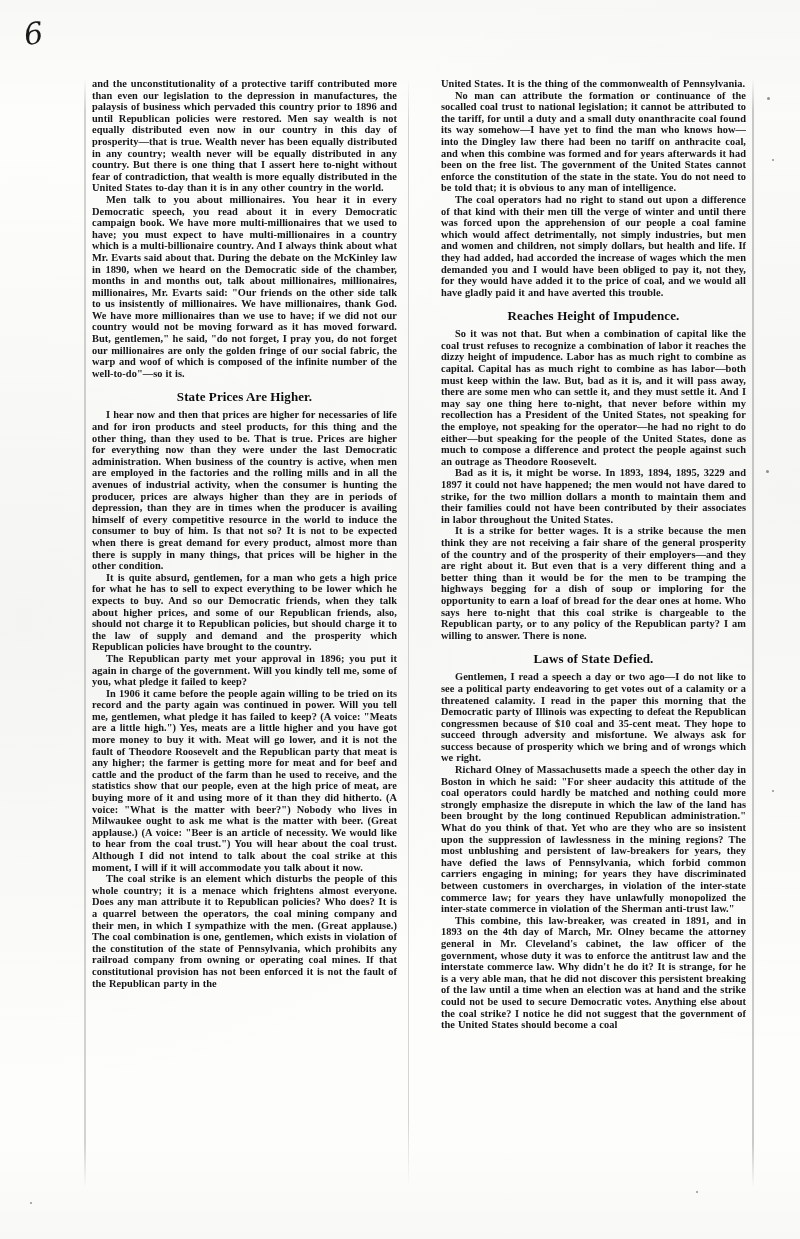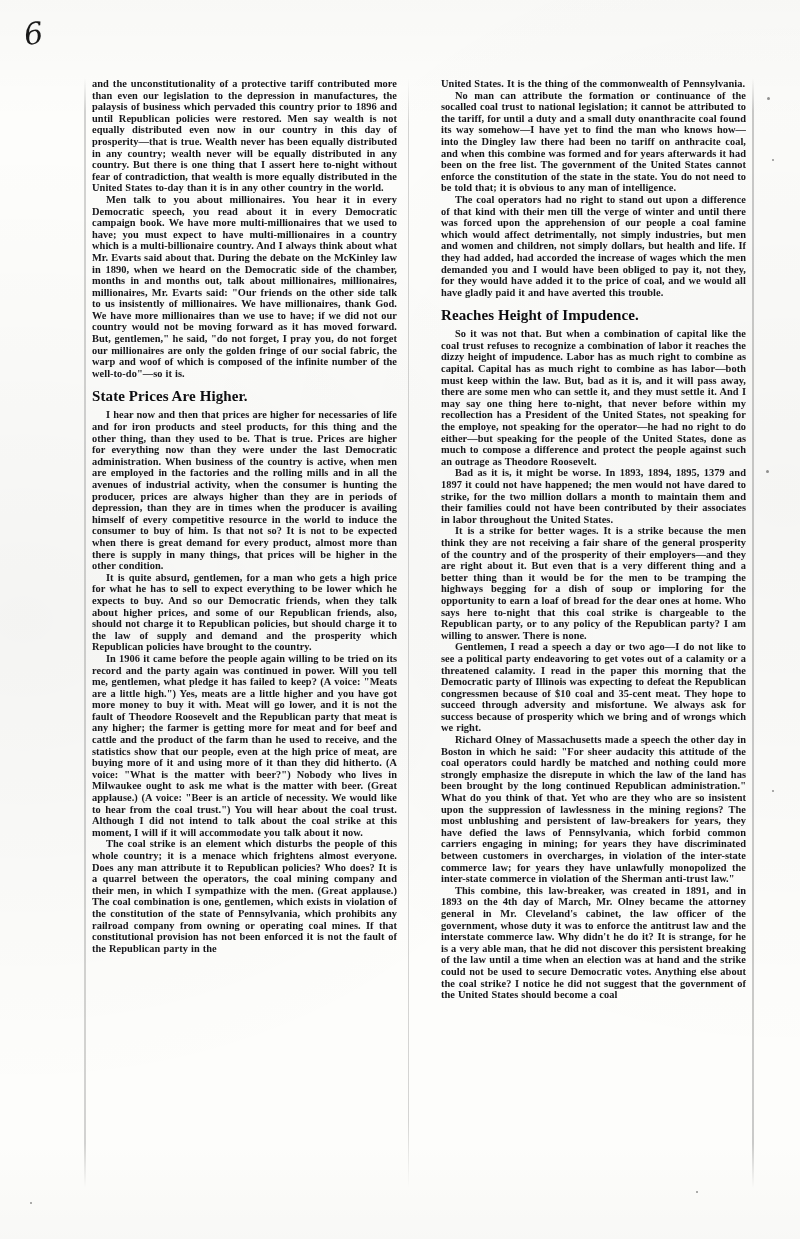--- a/index.html
+++ b/index.html
@@ -119,23 +119,23 @@
     font-weight: 700;
     letter-spacing: 0.05px;
     word-spacing: 0.4px;
     -webkit-font-smoothing: none;
   }
   p.body.cont { text-indent: 0; }
 
   
   h2.subhead {
     margin: 9px 0 4px 0;
-    font-size: 15px;
+    font-size: 13px;
     line-height: 17px;
-    text-align: left;
+    text-align: center;
     font-weight: 700;
     color: #0d0d10;
     letter-spacing: 0.1px;
   }
 
   
   .speck {
     position: absolute;
     background: #3a3a3a;
     border-radius: 50%;
@@ -160,30 +160,32 @@
   <div class="speck" style="left:696px; top:1191px; width:2px; height:2px;"></div>
 
   <div id="clipping">
 
     <div class="column col-left">
         <p class="body cont">and the unconstitutionality of a protective tariff contributed more than even our legislation to the depression in manufactures, the palaysis of business which pervaded this country prior to 1896 and until Republican policies were restored. Men say wealth is not equally distributed even now in our country in this day of prosperity—that is true. Wealth never has been equally distributed in any country; wealth never will be equally distributed in any country. But there is one thing that I assert here to-night without fear of contradiction, that wealth is more equally distributed in the United States to-day than it is in any other country in the world.</p>
         <p class="body">Men talk to you about millionaires. You hear it in every Democratic speech, you read about it in every Democratic campaign book. We have more multi-millionaires that we used to have; you must expect to have multi-millionaires in a country which is a multi-billionaire country. And I always think about what Mr. Evarts said about that. During the debate on the McKinley law in 1890, when we heard on the Democratic side of the chamber, months in and months out, talk about millionaires, millionaires, millionaires, Mr. Evarts said: "Our friends on the other side talk to us insistently of millionaires. We have millionaires, thank God. We have more millionaires than we use to have; if we did not our country would not be moving forward as it has moved forward. But, gentlemen," he said, "do not forget, I pray you, do not forget our millionaires are only the golden fringe of our social fabric, the warp and woof of which is composed of the infinite number of the well-to-do"—so it is.</p>
         <h2 class="subhead">State Prices Are Higher.</h2>
         <p class="body">I hear now and then that prices are higher for necessaries of life and for iron products and steel products, for this thing and the other thing, than they used to be. That is true. Prices are higher for everything now than they were under the last Democratic administration. When business of the country is active, when men are employed in the factories and the rolling mills and in all the avenues of industrial activity, when the consumer is hunting the producer, prices are always higher than they are in periods of depression, than they are in times when the producer is availing himself of every competitive resource in the world to induce the consumer to buy of him. Is that not so? It is not to be expected when there is great demand for every product, almost more than there is supply in many things, that prices will be higher in the other condition.</p>
         <p class="body">It is quite absurd, gentlemen, for a man who gets a high price for what he has to sell to expect everything to be lower which he expects to buy. And so our Democratic friends, when they talk about higher prices, and some of our Republican friends, also, should not charge it to Republican policies, but should charge it to the law of supply and demand and the prosperity which Republican policies have brought to the country.</p>
+        <p class="body">The Republican party met your approval in 1896; you put it again in charge of the government. Will you kindly tell me, some of you, what pledge it failed to keep?</p>
         <p class="body">In 1906 it came before the people again willing to be tried on its record and the party again was continued in power. Will you tell me, gentlemen, what pledge it has failed to keep? (A voice: "Meats are a little high.") Yes, meats are a little higher and you have got more money to buy it with. Meat will go lower, and it is not the fault of Theodore Roosevelt and the Republican party that meat is any higher; the farmer is getting more for meat and for beef and cattle and the product of the farm than he used to receive, and the statistics show that our people, even at the high price of meat, are buying more of it and using more of it than they did hitherto. (A voice: "What is the matter with beer?") Nobody who lives in Milwaukee ought to ask me what is the matter with beer. (Great applause.) (A voice: "Beer is an article of necessity. We would like to hear from the coal trust.") You will hear about the coal trust. Although I did not intend to talk about the coal strike at this moment, I will if it will accommodate you talk about it now.</p>
         <p class="body">The coal strike is an element which disturbs the people of this whole country; it is a menace which frightens almost everyone. Does any man attribute it to Republican policies? Who does? It is a quarrel between the operators, the coal mining company and their men, in which I sympathize with the men. (Great applause.) The coal combination is one, gentlemen, which exists in violation of the constitution of the state of Pennsylvania, which prohibits any railroad company from owning or operating coal mines. If that constitutional provision has not been enforced it is not the fault of the Republican party in the</p>
       </div>
     <div class="column col-right">
         <p class="body cont">United States. It is the thing of the commonwealth of Pennsylvania.</p>
         <p class="body">No man can attribute the formation or continuance of the socalled coal trust to national legislation; it cannot be attributed to the tariff, for until a duty and a small duty onanthracite coal found its way somehow—I have yet to find the man who knows how—into the Dingley law there had been no tariff on anthracite coal, and when this combine was formed and for years afterwards it had been on the free list. The government of the United States cannot enforce the constitution of the state in the state. You do not need to be told that; it is obvious to any man of intelligence.</p>
         <p class="body">The coal operators had no right to stand out upon a difference of that kind with their men till the verge of winter and until there was forced upon the apprehension of our people a coal famine which would affect detrimentally, not simply industries, but men and women and children, not simply dollars, but health and life. If they had added, had accorded the increase of wages which the men demanded you and I would have been obliged to pay it, not they, for they would have added it to the price of coal, and we would all have gladly paid it and have averted this trouble.</p>
         <h2 class="subhead">Reaches Height of Impudence.</h2>
         <p class="body">So it was not that. But when a combination of capital like the coal trust refuses to recognize a combination of labor it reaches the dizzy height of impudence. Labor has as much right to combine as capital. Capital has as much right to combine as has labor—both must keep within the law. But, bad as it is, and it will pass away, there are some men who can settle it, and they must settle it. And I may say one thing here to-night, that never before within my recollection has a President of the United States, not speaking for the employe, not speaking for the operator—he had no right to do either—but speaking for the people of the United States, done as much to compose a difference and protect the people against such an outrage as Theodore Roosevelt.</p>
-        <p class="body">Bad as it is, it might be worse. In 1893, 1894, 1895, 1379 and 1897 it could not have happened; the men would not have dared to strike, for the two million dollars a month to maintain them and their families could not have been contributed by their associates in labor throughout the United States.</p>
+        <p class="body">Bad as it is, it might be worse. In 1893, 1894, 1895, 3229 and 1897 it could not have happened; the men would not have dared to strike, for the two million dollars a month to maintain them and their families could not have been contributed by their associates in labor throughout the United States.</p>
         <p class="body">It is a strike for better wages. It is a strike because the men think they are not receiving a fair share of the general prosperity of the country and of the prosperity of their employers—and they are right about it. But even that is a very different thing and a better thing than it would be for the men to be tramping the highways begging for a dish of soup or imploring for the opportunity to earn a loaf of bread for the dear ones at home. Who says here to-night that this coal strike is chargeable to the Republican party, or to any policy of the Republican party? I am willing to answer. There is none.</p>
+        <h2 class="subhead">Laws of State Defied.</h2>
         <p class="body">Gentlemen, I read a speech a day or two ago—I do not like to see a political party endeavoring to get votes out of a calamity or a threatened calamity. I read in the paper this morning that the Democratic party of Illinois was expecting to defeat the Republican congressmen because of $10 coal and 35-cent meat. They hope to succeed through adversity and misfortune. We always ask for success because of prosperity which we bring and of wrongs which we right.</p>
         <p class="body">Richard Olney of Massachusetts made a speech the other day in Boston in which he said: "For sheer audacity this attitude of the coal operators could hardly be matched and nothing could more strongly emphasize the disrepute in which the law of the land has been brought by the long continued Republican administration." What do you think of that. Yet who are they who are so insistent upon the suppression of lawlessness in the mining regions? The most unblushing and persistent of law-breakers for years, they have defied the laws of Pennsylvania, which forbid common carriers engaging in mining; for years they have discriminated between customers in overcharges, in violation of the inter-state commerce law; for years they have unlawfully monopolized the inter-state commerce in violation of the Sherman anti-trust law."</p>
         <p class="body">This combine, this law-breaker, was created in 1891, and in 1893 on the 4th day of March, Mr. Olney became the attorney general in Mr. Cleveland's cabinet, the law officer of the government, whose duty it was to enforce the antitrust law and the interstate commerce law. Why didn't he do it? It is strange, for he is a very able man, that he did not discover this persistent breaking of the law until a time when an election was at hand and the strike could not be used to secure Democratic votes. Anything else about the coal strike? I notice he did not suggest that the government of the United States should become a coal</p>
       </div>
 
   </div>
 </div>
 
 </body></html>

